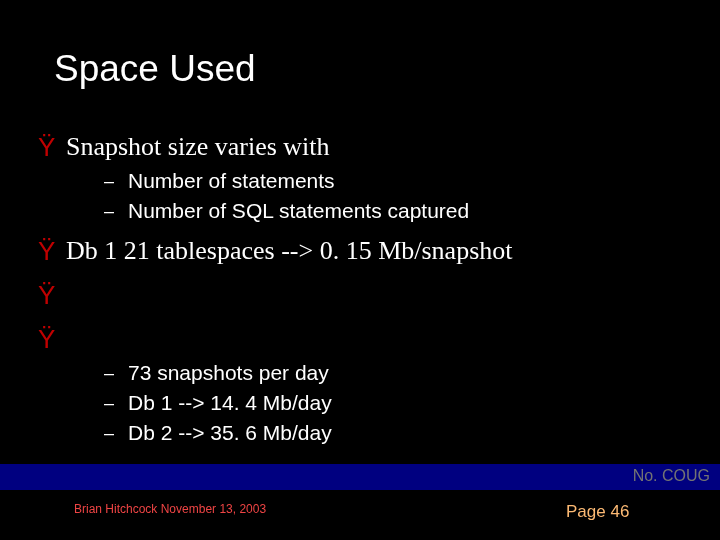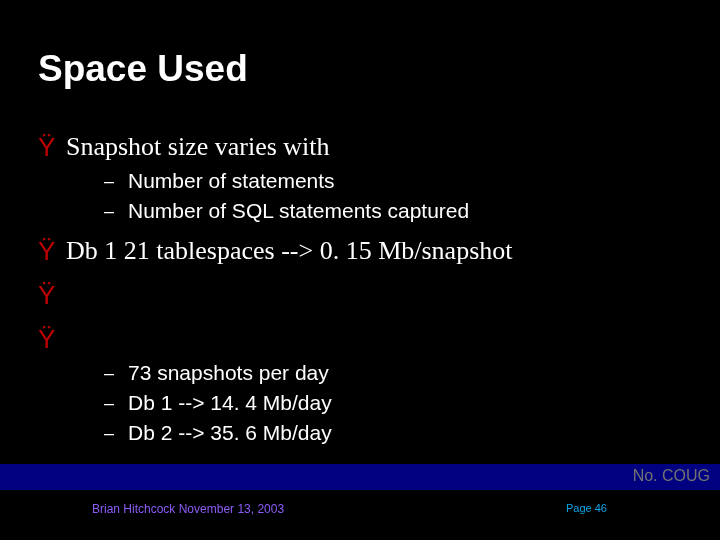--- a/index.html
+++ b/index.html
@@ -1,29 +1,29 @@
 <!DOCTYPE html>
 <html><head>
 <meta charset="utf-8">
 <style>
   * { margin: 0; padding: 0; box-sizing: border-box; }
   html, body { width: 720px; height: 540px; background: #000; font-family: Arial, Helvetica, sans-serif; overflow: hidden; }
   .slide { position: relative; width: 720px; height: 540px; background: #000; color: #fff; }
-  .title { position: absolute; top: 48px; left: 38px; font-size: 37px; font-weight: bold; color: #fff; }
+  .title { position: absolute; top: 48px; left: 54px; font-size: 37px; font-weight: normal; color: #fff; }
   .content { position: absolute; top: 120px; left: 38px; right: 30px; }
   .lvl1 { display: flex; align-items: flex-start; margin-top: 10px; }
   .lvl1 .bullet { color: #c00000; font-size: 26px; line-height: 34px; width: 28px; flex: none; }
   .lvl1 .txt { color: #fff; font-size: 26px; line-height: 34px; font-family: Liberation Serif, serif; }
   .lvl2 { display: flex; align-items: flex-start; margin-top: 4px; }
   .lvl2 .dash { color: #fff; font-size: 18px; line-height: 26px; width: 18px; text-align: center; flex: none; margin-left: 62px; margin-right: 10px; }
   .lvl2 .txt { color: #fff; font-size: 21px; line-height: 26px; }
   .footer-bar { position: absolute; left: 0; right: 0; height: 26px; background: #000080; top: 464px; }
   .nocoug { position: absolute; right: 10px; top: 467px; font-size: 16px; color: #737373; }
-  .author { position: absolute; left: 92px; top: 502px; font-size: 12px; color: #8b5cf6; }
-  .pagenum { position: absolute; left: 566px; top: 502px; font-size: 11px; color: #0ea5e9; }
+  .author { position: absolute; left: 74px; top: 502px; font-size: 12px; color: #ef4444; }
+  .pagenum { position: absolute; left: 566px; top: 502px; font-size: 17px; color: #fdba74; }
 </style>
 </head>
 <body>
 
 <div class="slide">
   <div class="title">Space Used</div>
   <div class="content">
 
     <div class="lvl1">
       <span class="bullet">Ÿ</span>

